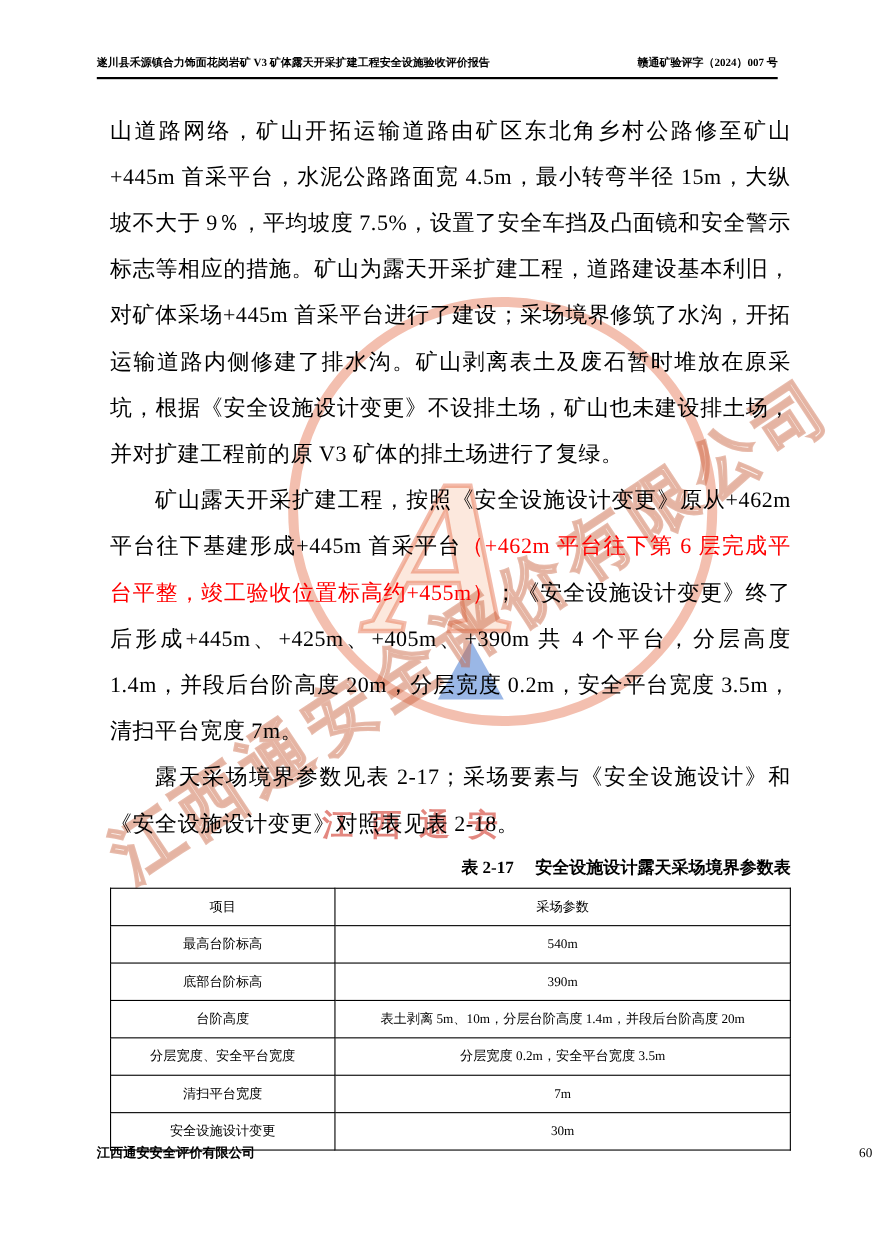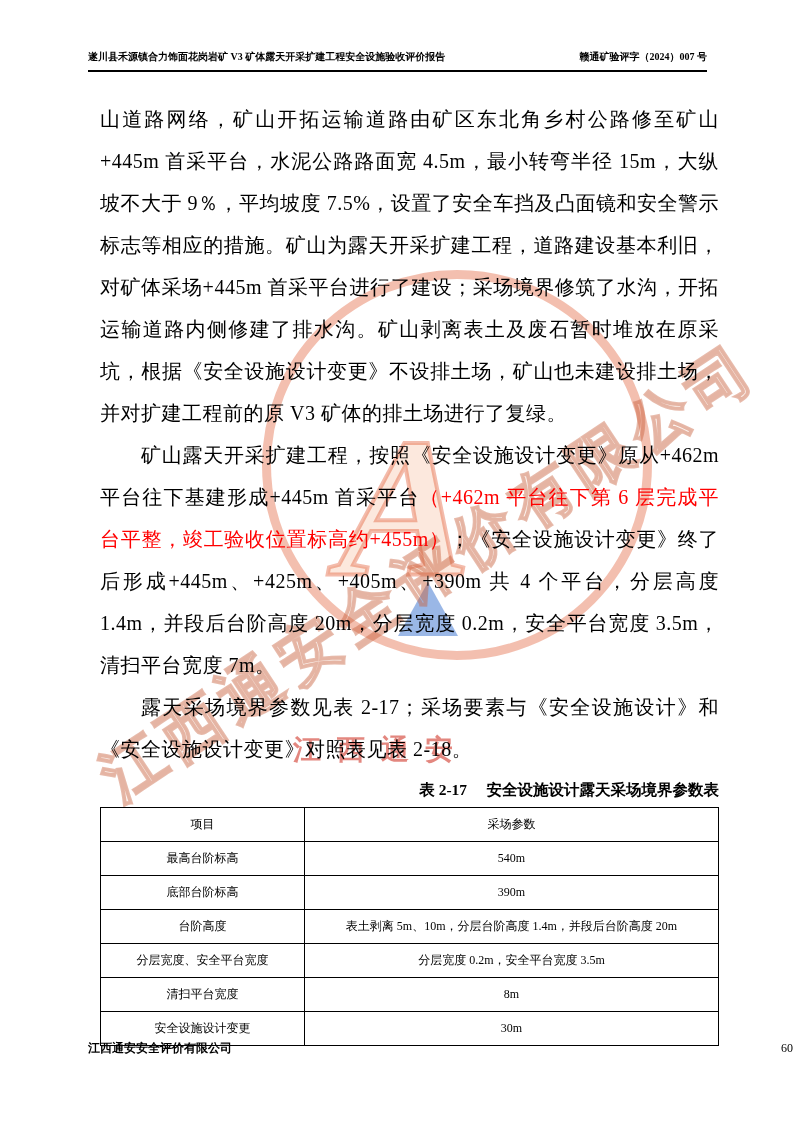--- a/index.html
+++ b/index.html
@@ -194,21 +194,21 @@
         <tr>
           <td class="c1">台阶高度</td>
           <td>表土剥离 5m、10m，分层台阶高度 1.4m，并段后台阶高度 20m</td>
         </tr>
         <tr>
           <td class="c1">分层宽度、安全平台宽度</td>
           <td>分层宽度 0.2m，安全平台宽度 3.5m</td>
         </tr>
         <tr>
           <td class="c1">清扫平台宽度</td>
-          <td>8m</td>
+          <td>7m</td>
         </tr>
         <tr>
           <td class="c1">安全设施设计变更</td>
           <td>30m</td>
         </tr>
       </tbody>
     </table>
   </div>
 
   <div class="footer-company">江西通安安全评价有限公司</div>

